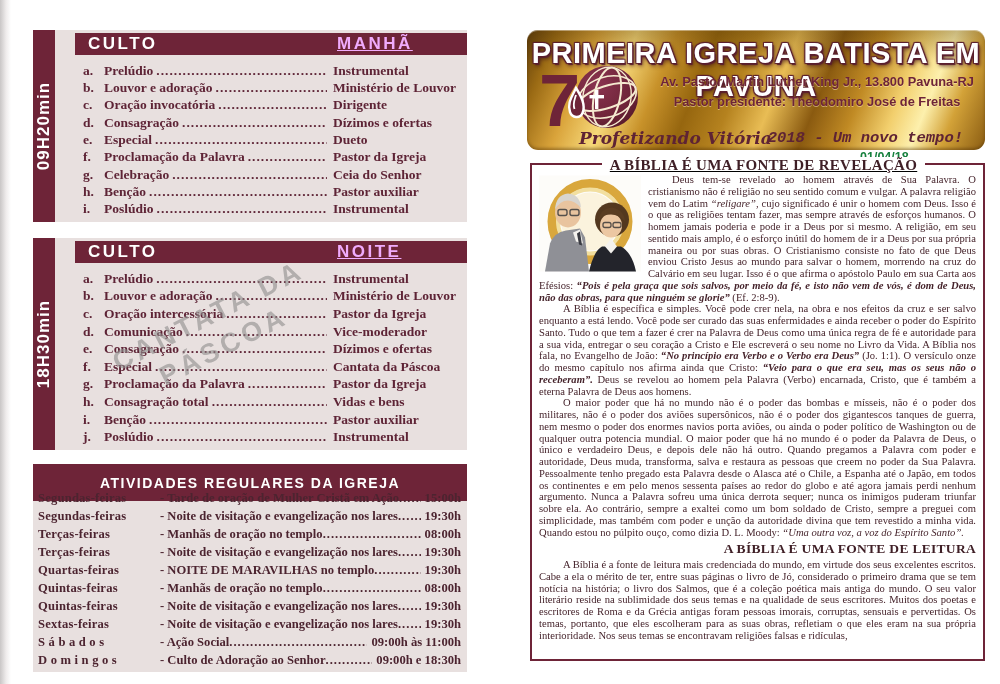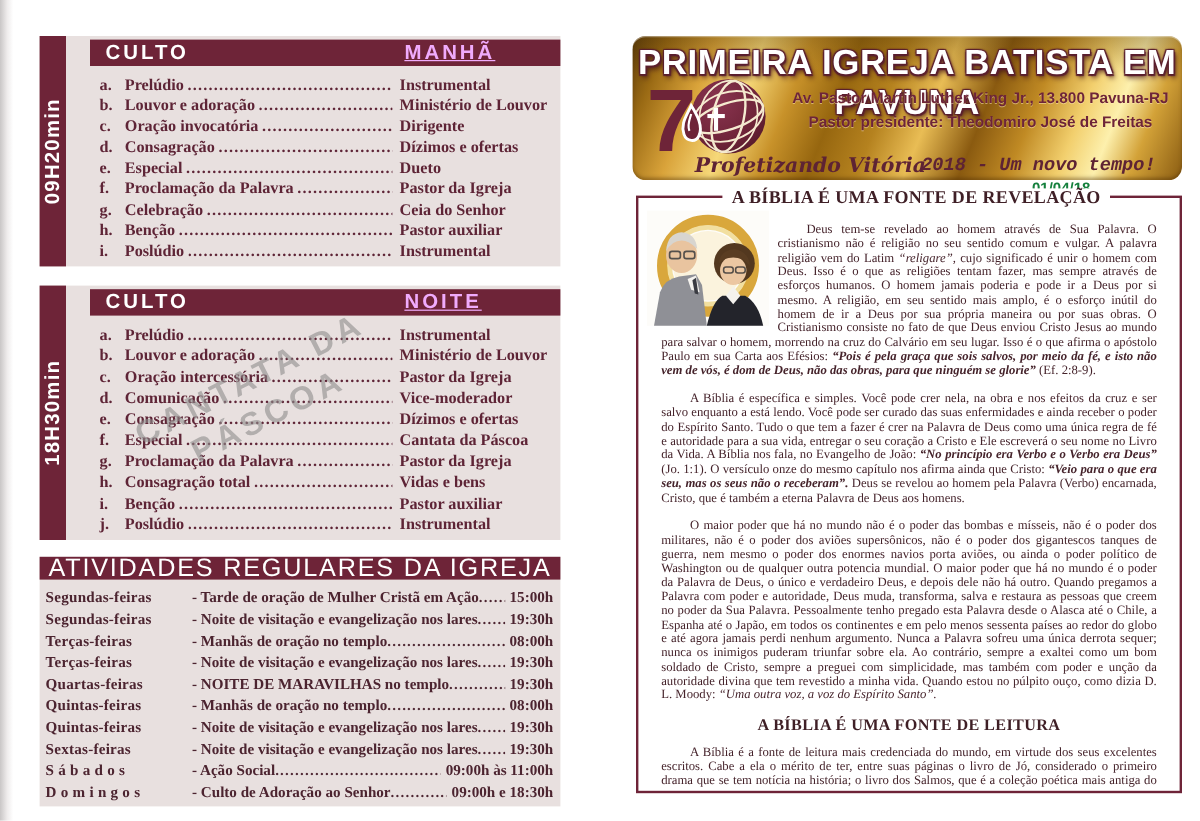--- a/index.html
+++ b/index.html
@@ -40,23 +40,23 @@
   .srow .dots::after{content:"..........................................................................................................";letter-spacing:1px;}
   .srow .val{width:124px;flex:none;margin-left:6px;}
   .watermark{
     position:absolute;left:58px;top:60px;width:250px;text-align:center;
     transform:rotate(-27deg);color:#8f8d8d;opacity:.6;z-index:3;
     font-family:"Liberation Sans",sans-serif;font-weight:bold;font-size:27px;
     letter-spacing:4px;line-height:1.25;pointer-events:none;
   }
   
   .activities{left:33px;top:464px;width:434px;height:208px;}
-  .act-header{position:absolute;left:0;right:0;top:0;height:19px;background:#6e2438;
+  .act-header{position:absolute;left:0;right:0;top:0;height:37px;background:#6e2438;
     display:flex;align-items:center;justify-content:center;color:#fff;
-    font-family:"Liberation Sans",sans-serif;font-weight:normal;font-size:21px;letter-spacing:1.5px;}
+    font-family:"Liberation Sans",sans-serif;font-weight:bold;font-size:14px;letter-spacing:1.5px;}
   .arows{position:absolute;left:5px;right:6px;top:25px;bottom:3px;
     display:flex;flex-direction:column;justify-content:space-around;}
   .arow{display:flex;align-items:baseline;color:#4c2430;font-weight:bold;
     font-size:12.6px;white-space:nowrap;}
   .arow .day{width:122px;flex:none;letter-spacing:.2px;}
   .arow .desc{flex:none;}
   .arow .desc::before{content:"- ";}
   .arow .dots{flex:1;overflow:hidden;min-width:4px;}
   .arow .dots::after{content:"..........................................................................................................";letter-spacing:1px;}
   .arow .time{flex:none;margin-left:4px;}
@@ -88,32 +88,32 @@
     font-family:"DejaVu Serif",serif;font-style:italic;font-weight:bold;font-size:17px;}
   .motto-r{position:absolute;right:22px;bottom:3px;color:#5e2334;
     font-family:Liberation Mono, monospace;font-style:italic;font-weight:bold;font-size:15.5px;}
   .bulletin-date{position:absolute;left:860px;top:150px;width:125px;text-align:left;
     color:#15803d;font-family:"Liberation Sans",sans-serif;font-weight:bold;font-size:12.5px;}
   
   .article-box{
     position:absolute;left:530px;top:163px;width:455px;height:498px;
     border:2px solid #6e2438;box-sizing:border-box;background:#fff;
   }
-  .article-title{position:absolute;left:12px;right:0;top:-9px;text-align:center;}
+  .article-title{position:absolute;left:12px;right:0;top:-9px;text-align:center;text-decoration:underline;}
   .article-title span{
     background:#ffffff;padding:0 8px;color:#3f1f26;font-weight:bold;font-size:15px;
     letter-spacing:.3px;
   }
   .article-body{
     position:absolute;left:7px;right:7px;top:9px;bottom:3px;overflow:hidden;
     color:#45232b;font-size:10.6px;line-height:11.75px;text-align:justify;
   }
-  .article-body p{margin:12px;text-indent:24px;}
+  .article-body p{margin:0;text-indent:24px;}
   .article-sub{
-    text-align:center;font-weight:bold;font-size:13.5px;color:#3f1f26;
+    text-align:right;font-weight:bold;font-size:13.5px;color:#3f1f26;
     margin:5px 0 4px;letter-spacing:.3px;
   }
   .seg-bi{font-weight:bold;font-style:italic;}
   .seg-i{font-style:italic;}
   .photo{float:left;width:102px;height:97px;margin:1px 7px 2px 0;}
 </style>
 </head>
 <body>
 
 <div class="scan-edge"></div>

